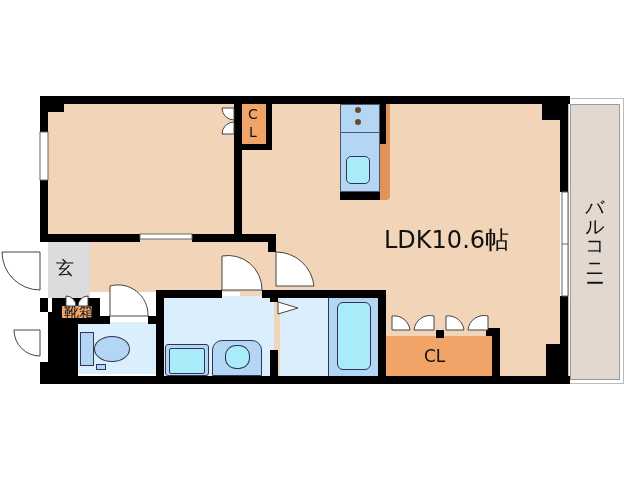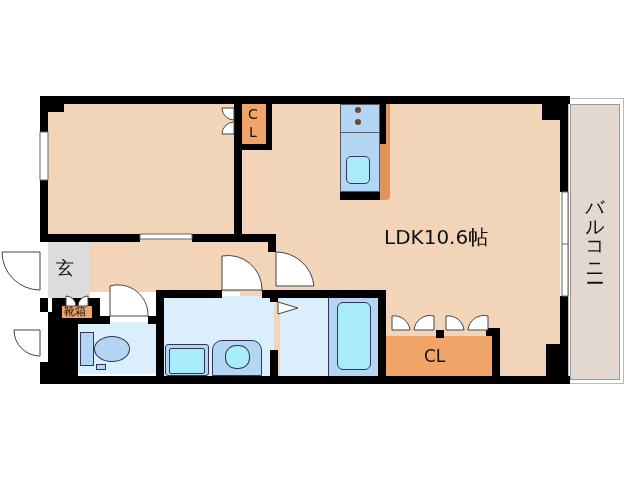--- a/index.html
+++ b/index.html
@@ -74,26 +74,26 @@
   <div class="room" style="left:340px;top:104px;width:20px;height:90px;background:#b4d6f5;border:1px solid #555;box-sizing:border-box;"></div>
   <div class="room" style="left:378px;top:104px;width:12px;height:96px;background:#e0945a;border-radius:0 0 4px 0;"></div>
   <div class="wall" style="left:380px;top:104px;width:6px;height:40px;"></div>
   <div class="wall" style="left:340px;top:192px;width:40px;height:8px;"></div>
   <div class="room" style="left:340px;top:104px;width:40px;height:88px;background:#b4d6f5;border:1px solid #556;box-sizing:border-box;"></div>
   <div class="abs" style="left:355px;top:107px;width:6px;height:6px;border-radius:50%;background:#6b4a2a;"></div>
   <div class="abs" style="left:355px;top:119px;width:6px;height:6px;border-radius:50%;background:#6b4a2a;"></div>
   <div class="abs" style="left:340px;top:132px;width:40px;height:1px;background:#556;"></div>
   <div class="abs" style="left:346px;top:156px;width:24px;height:28px;border-radius:5px;background:#a8ecfa;border:1px solid #335;"></div>
 
-  <div class="label" style="left:384px;top:224px;font-size:20px;">LDK10.6帖</div>
+  <div class="label" style="left:384px;top:224px;font-size:24px;">LDK10.6帖</div>
 
 
   <div class="label" style="left:56px;top:256px;font-size:18px;">玄</div>
   <div class="room" style="left:62px;top:306px;width:30px;height:12px;background:#f0a468;"></div>
-  <div class="label" style="left:64px;top:306px;font-size:11px;line-height:12px;">靴箱</div>
+  <div class="label" style="left:64px;top:306px;font-size:15px;line-height:12px;">靴箱</div>
 
   <div class="abs" style="left:80px;top:332px;width:14px;height:34px;background:#b4d6f5;border:1px solid #335;"></div>
   <div class="abs" style="left:94px;top:336px;width:36px;height:26px;border-radius:50%;background:#b4d6f5;border:1px solid #335;"></div>
   <div class="abs" style="left:96px;top:364px;width:10px;height:6px;background:#b4d6f5;border:1px solid #335;"></div>
 
   <div class="abs" style="left:165px;top:344px;width:44px;height:32px;background:#b4d6f5;border:1px solid #335;border-radius:3px;"></div>
   <div class="abs" style="left:169px;top:348px;width:36px;height:26px;background:#a8ecfa;border:1px solid #335;border-radius:2px;"></div>
   <div class="abs" style="left:212px;top:340px;width:50px;height:36px;background:#b4d6f5;border:1px solid #335;border-radius:10px 10px 0 0;"></div>
   <div class="abs" style="left:225px;top:345px;width:25px;height:24px;background:#a8ecfa;border:1px solid #335;border-radius:45%;"></div>
 

